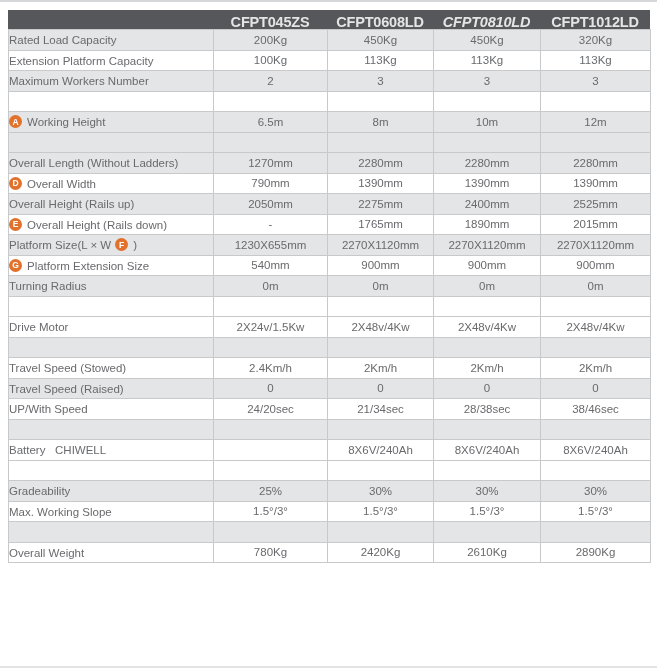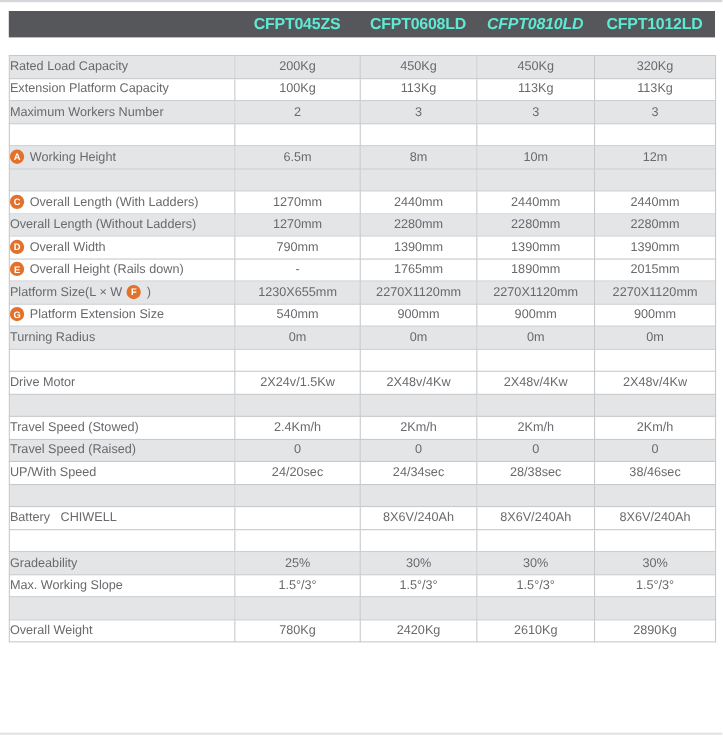--- a/index.html
+++ b/index.html
@@ -34,29 +34,29 @@
     background: #56575b;
     display: flex;
     align-items: center;
   }
   .header-spacer { width: 205px; flex: 0 0 auto; }
   .header-col {
     flex: 0 0 auto;
     display: flex;
     align-items: center;
     justify-content: center;
-    color: #5eead4;
+    color: #e5e5e5;
     font-weight: bold;
     font-size: 14.5px;
     letter-spacing: -0.2px;
     white-space: nowrap;
   }
   table.spec {
     position: absolute;
-    left: 8px; top: 50px;
+    left: 8px; top: 29px;
     width: 642px;
     border-collapse: collapse;
     table-layout: fixed;
   }
   table.spec td {
     border: 1px solid #c8c9cb;
     height: 19.5px;
     padding: 0;
     font-size: 11.5px;
     color: #696a6d;
@@ -150,41 +150,41 @@
           <td class="value-cell">10m</td>
           <td class="value-cell">12m</td>
         </tr>
         <tr class="shaded">
           <td class="label-cell"></td>
           <td class="value-cell"></td>
           <td class="value-cell"></td>
           <td class="value-cell"></td>
           <td class="value-cell"></td>
         </tr>
-        <tr class="plain">
-          <td class="label-cell"><span class="badge">C</span><span class="label-text">Overall Length (With Ladders)</span></td>
-          <td class="value-cell">1270mm</td>
-          <td class="value-cell">2440mm</td>
-          <td class="value-cell">2440mm</td>
-          <td class="value-cell">2440mm</td>
-        </tr>
         <tr class="shaded">
           <td class="label-cell"><span class="label-text">Overall Length (Without Ladders)</span></td>
           <td class="value-cell">1270mm</td>
           <td class="value-cell">2280mm</td>
           <td class="value-cell">2280mm</td>
           <td class="value-cell">2280mm</td>
         </tr>
         <tr class="plain">
           <td class="label-cell"><span class="badge">D</span><span class="label-text">Overall Width</span></td>
           <td class="value-cell">790mm</td>
           <td class="value-cell">1390mm</td>
           <td class="value-cell">1390mm</td>
           <td class="value-cell">1390mm</td>
         </tr>
+        <tr class="shaded">
+          <td class="label-cell"><span class="label-text">Overall Height (Rails up)</span></td>
+          <td class="value-cell">2050mm</td>
+          <td class="value-cell">2275mm</td>
+          <td class="value-cell">2400mm</td>
+          <td class="value-cell">2525mm</td>
+        </tr>
         <tr class="plain">
           <td class="label-cell"><span class="badge">E</span><span class="label-text">Overall Height (Rails down)</span></td>
           <td class="value-cell">-</td>
           <td class="value-cell">1765mm</td>
           <td class="value-cell">1890mm</td>
           <td class="value-cell">2015mm</td>
         </tr>
         <tr class="shaded">
           <td class="label-cell"><span class="label-text">Platform Size(L × W</span><span class="badge inline">F</span><span class="label-text"> )</span></td>
           <td class="value-cell">1230X655mm</td>
@@ -237,21 +237,21 @@
         <tr class="shaded">
           <td class="label-cell"><span class="label-text">Travel Speed (Raised)</span></td>
           <td class="value-cell">0</td>
           <td class="value-cell">0</td>
           <td class="value-cell">0</td>
           <td class="value-cell">0</td>
         </tr>
         <tr class="plain">
           <td class="label-cell"><span class="label-text">UP/With Speed</span></td>
           <td class="value-cell">24/20sec</td>
-          <td class="value-cell">24/34sec</td>
+          <td class="value-cell">21/34sec</td>
           <td class="value-cell">28/38sec</td>
           <td class="value-cell">38/46sec</td>
         </tr>
         <tr class="shaded">
           <td class="label-cell"></td>
           <td class="value-cell"></td>
           <td class="value-cell"></td>
           <td class="value-cell"></td>
           <td class="value-cell"></td>
         </tr>

